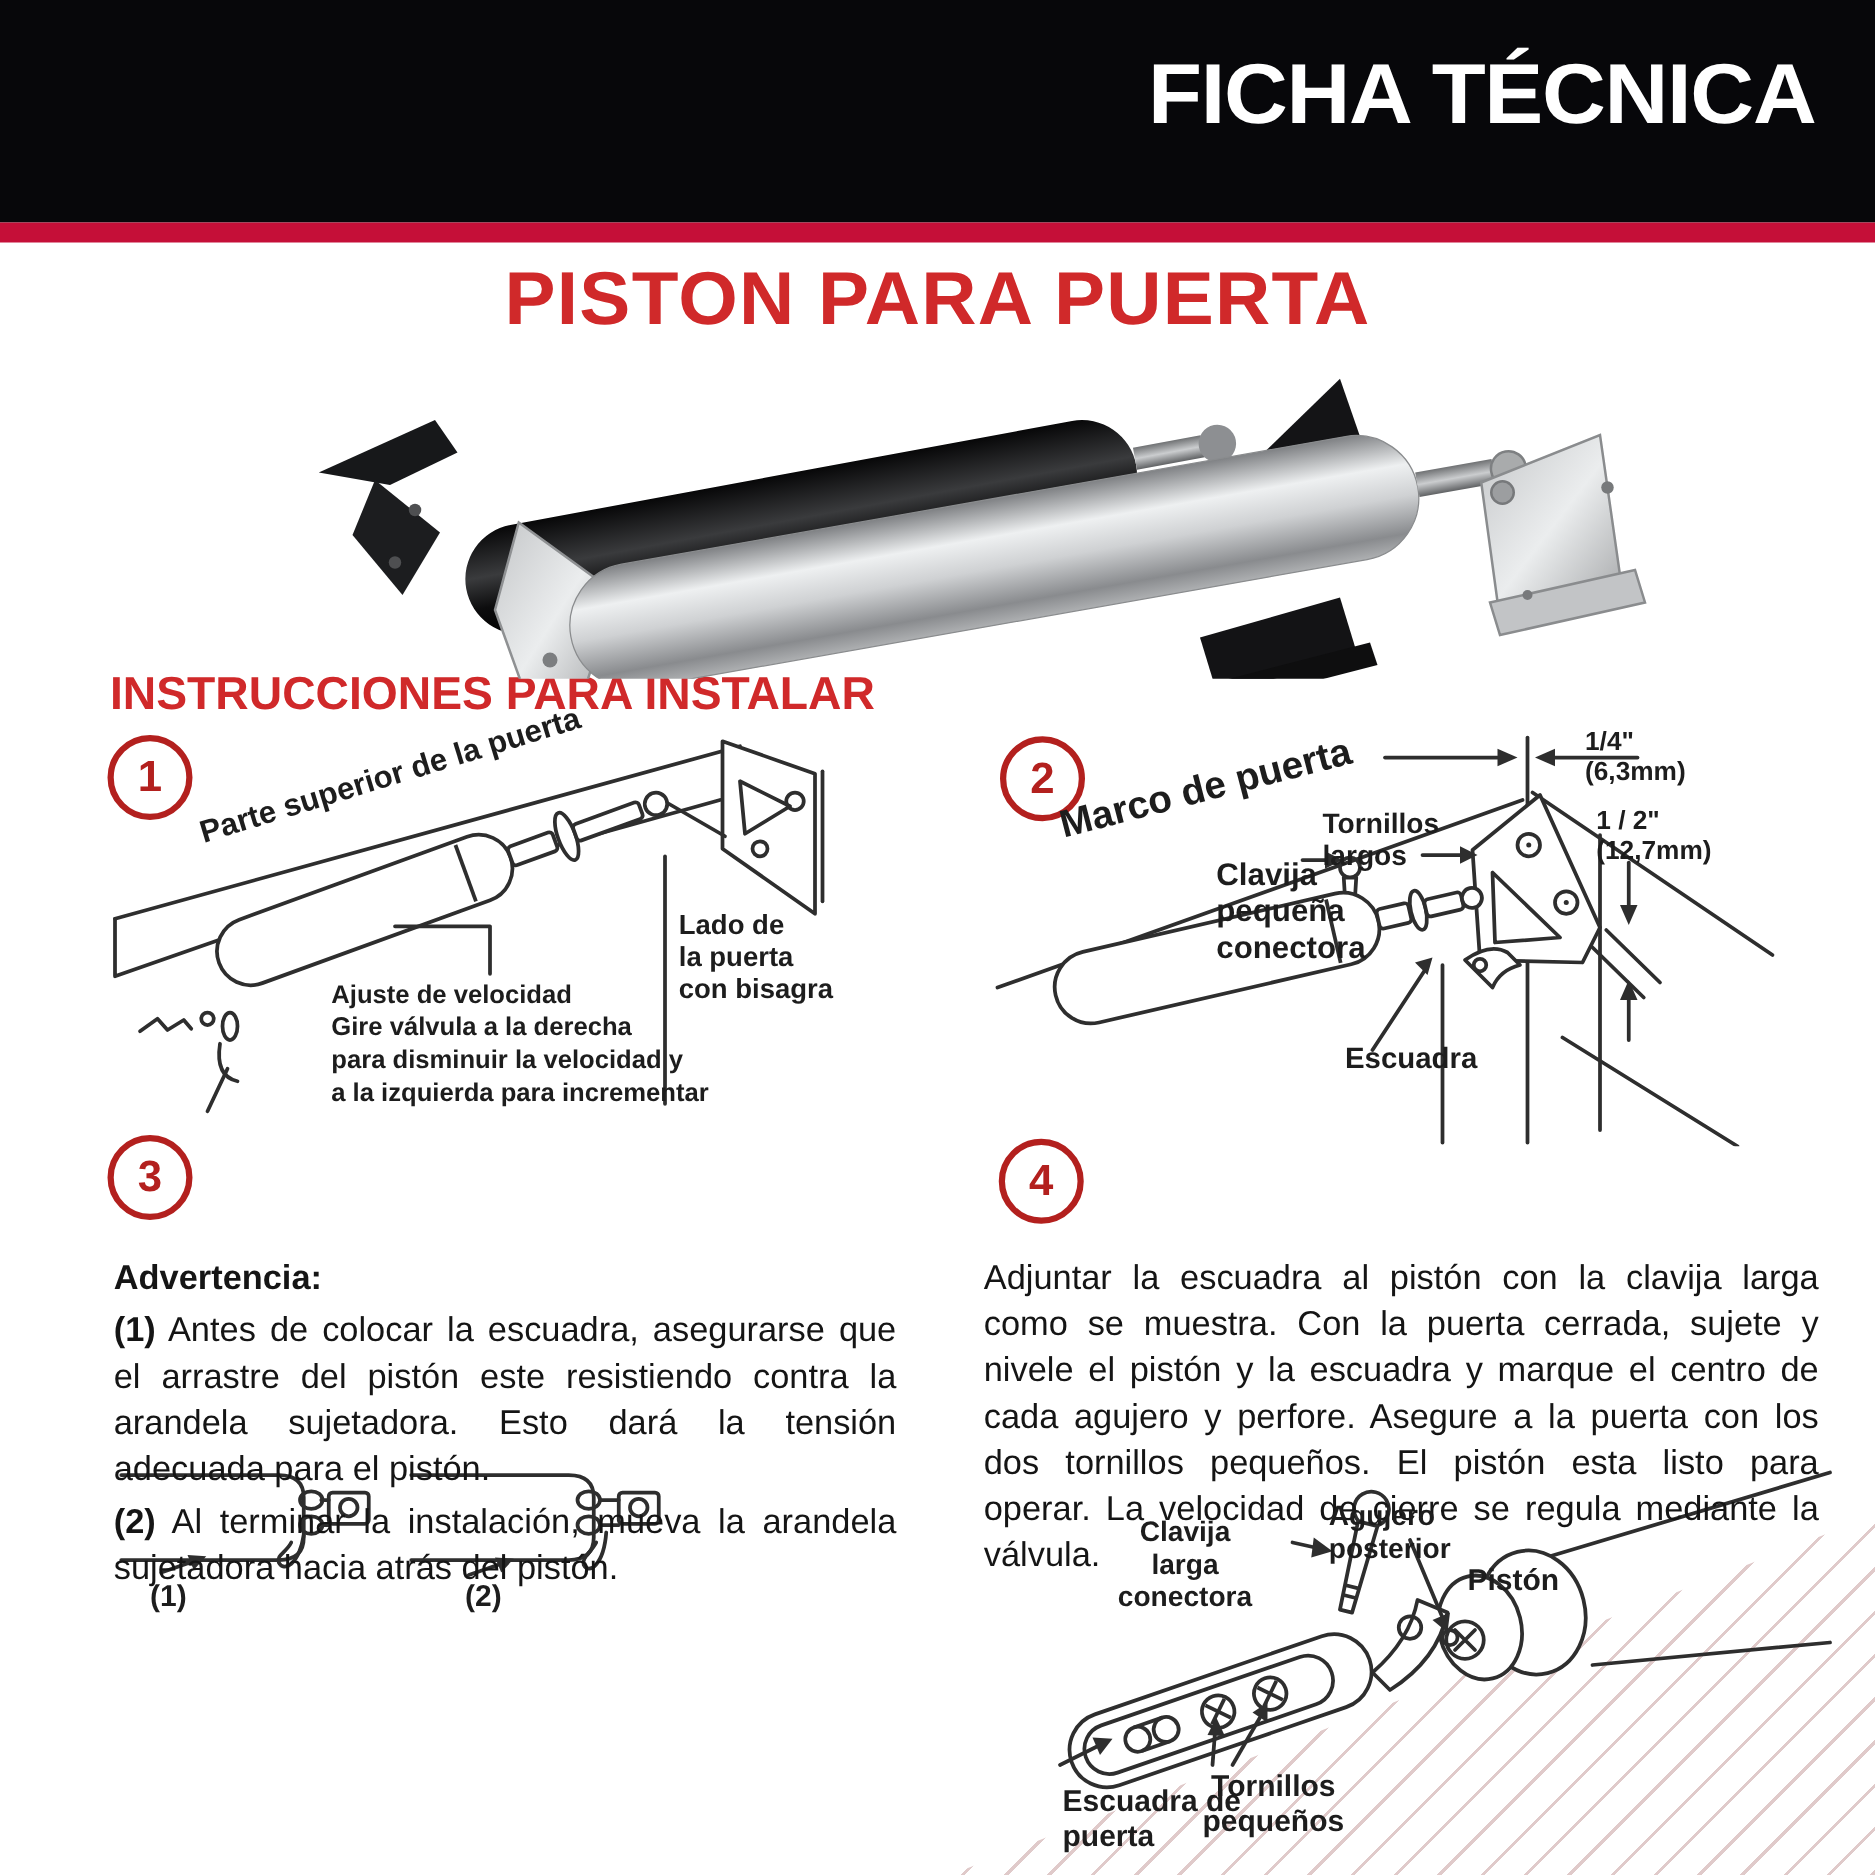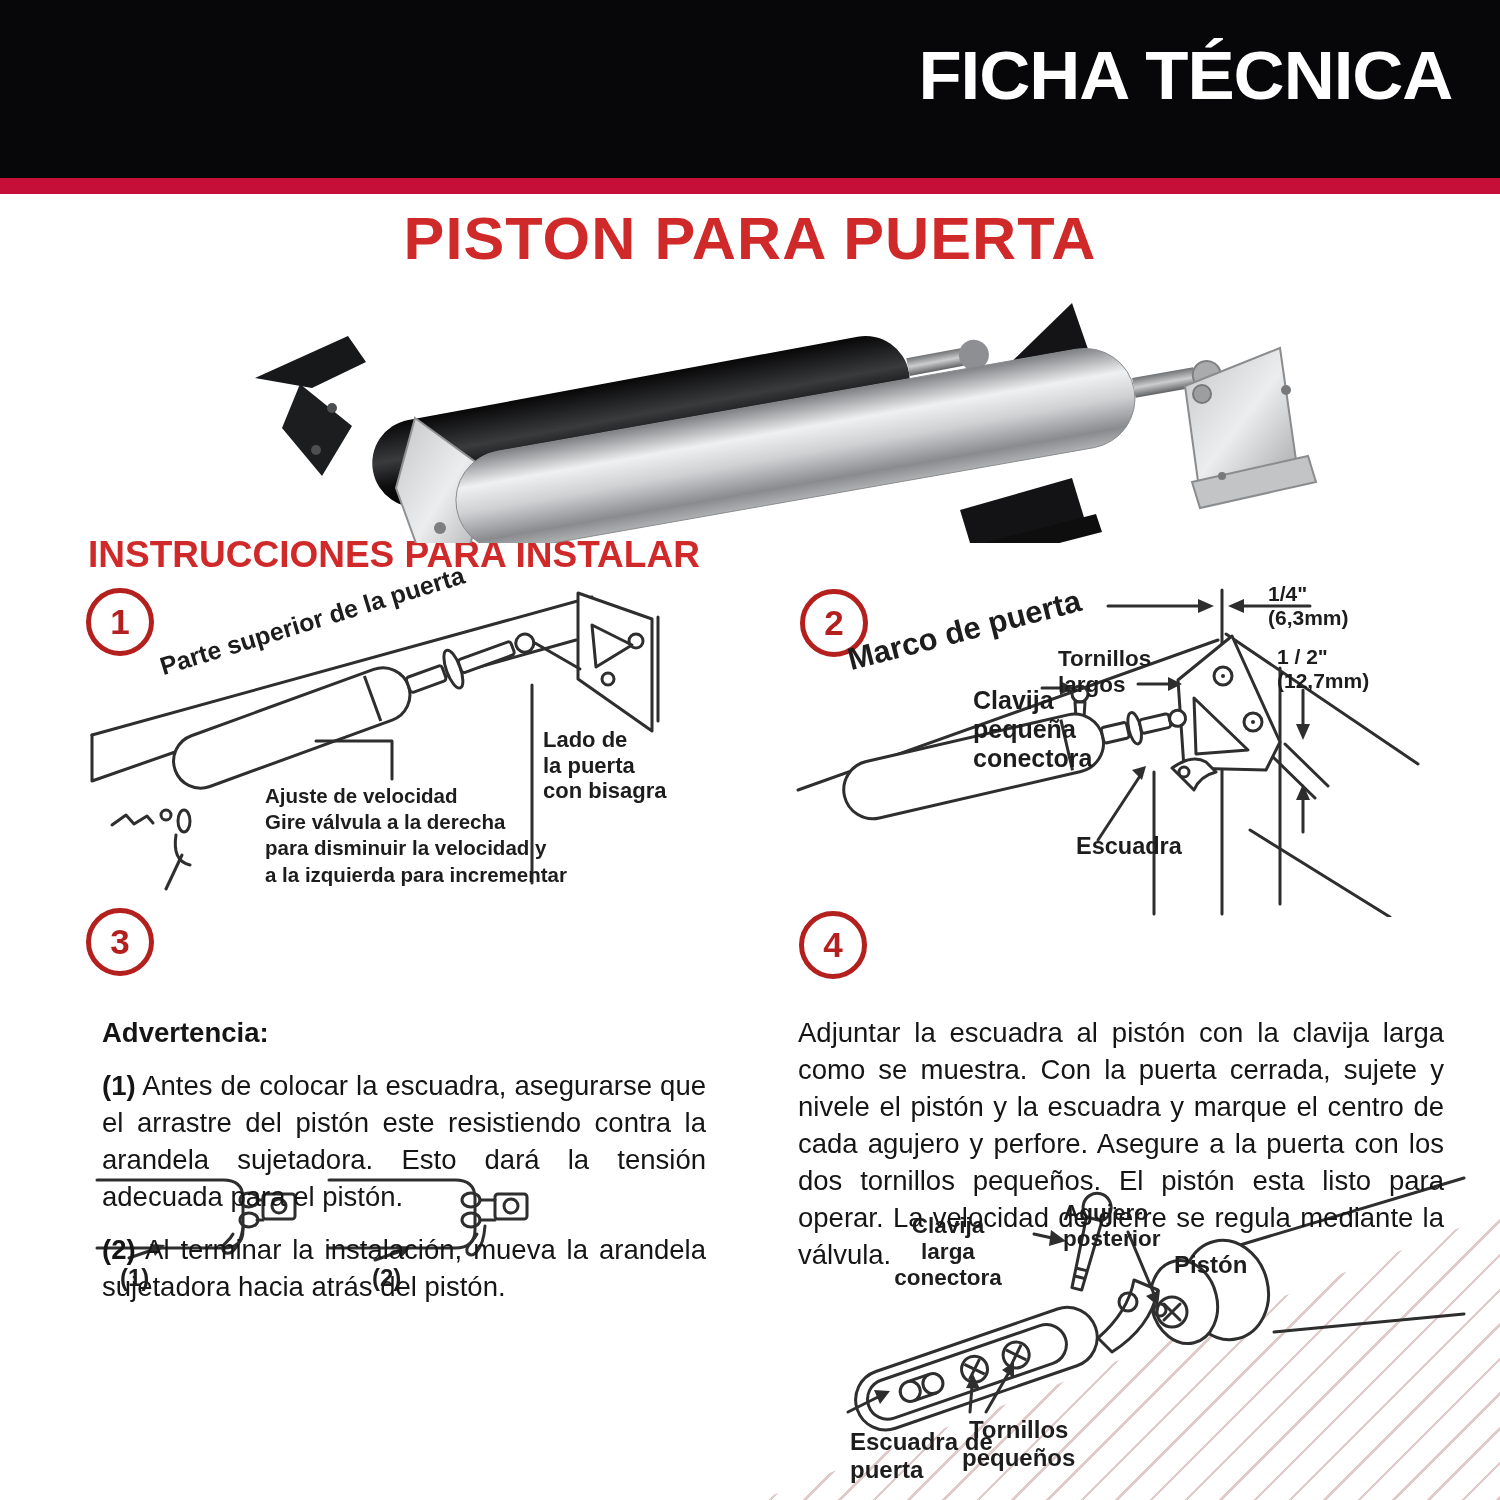--- a/index.html
+++ b/index.html
@@ -25,21 +25,21 @@
   .step-circle{
     width:58px;height:58px;border:5px solid #b3201e;border-radius:50%;
     display:flex;align-items:center;justify-content:center;
     color:#b3201e;font-size:35px;font-weight:bold;background:#fff;z-index:2;
   }
   .lbl{color:#1d1d1d;font-weight:bold;line-height:1.16;z-index:2;}
   .pre{white-space:pre-line;}
   .body-text{
     font-size:27.5px;line-height:37px;text-align:justify;color:#151515;z-index:2;
   }
-  .body-text p{margin:16px;}
+  .body-text p{margin:5px;}
   svg.line-art{position:absolute;z-index:1;}
   svg.line-art *{vector-effect:non-scaling-stroke;}
   .ink{stroke:#2e2e2e;stroke-width:3;fill:none;stroke-linecap:round;stroke-linejoin:round;}
   .ink-fill{stroke:#2e2e2e;stroke-width:3;fill:#ffffff;stroke-linejoin:round;}
   .arrow{fill:#2e2e2e;stroke:none;}
   .pinstripes{
     right:0;bottom:0;width:740px;height:300px;z-index:0;
     background:repeating-linear-gradient(135deg,rgba(186,138,138,0) 0 22px,rgba(186,138,138,0.45) 22px 24.5px);
     clip-path:polygon(0% 100%,100% 4%,100% 100%);
   }

